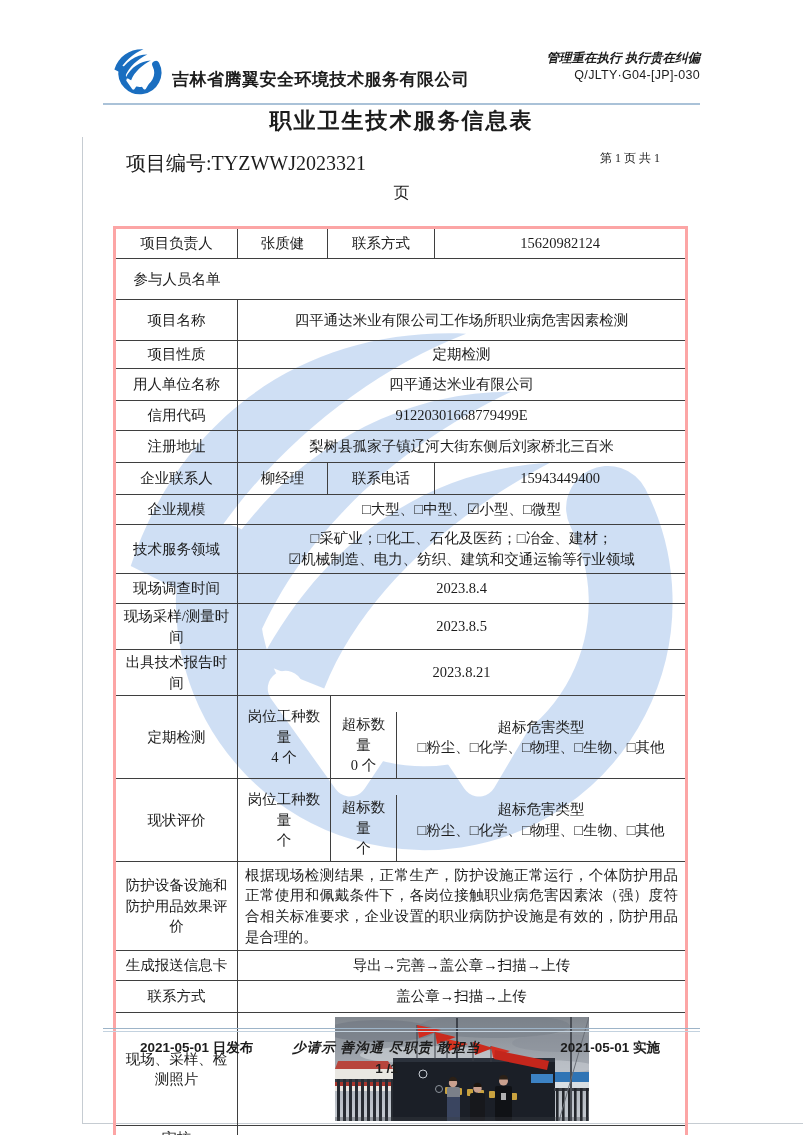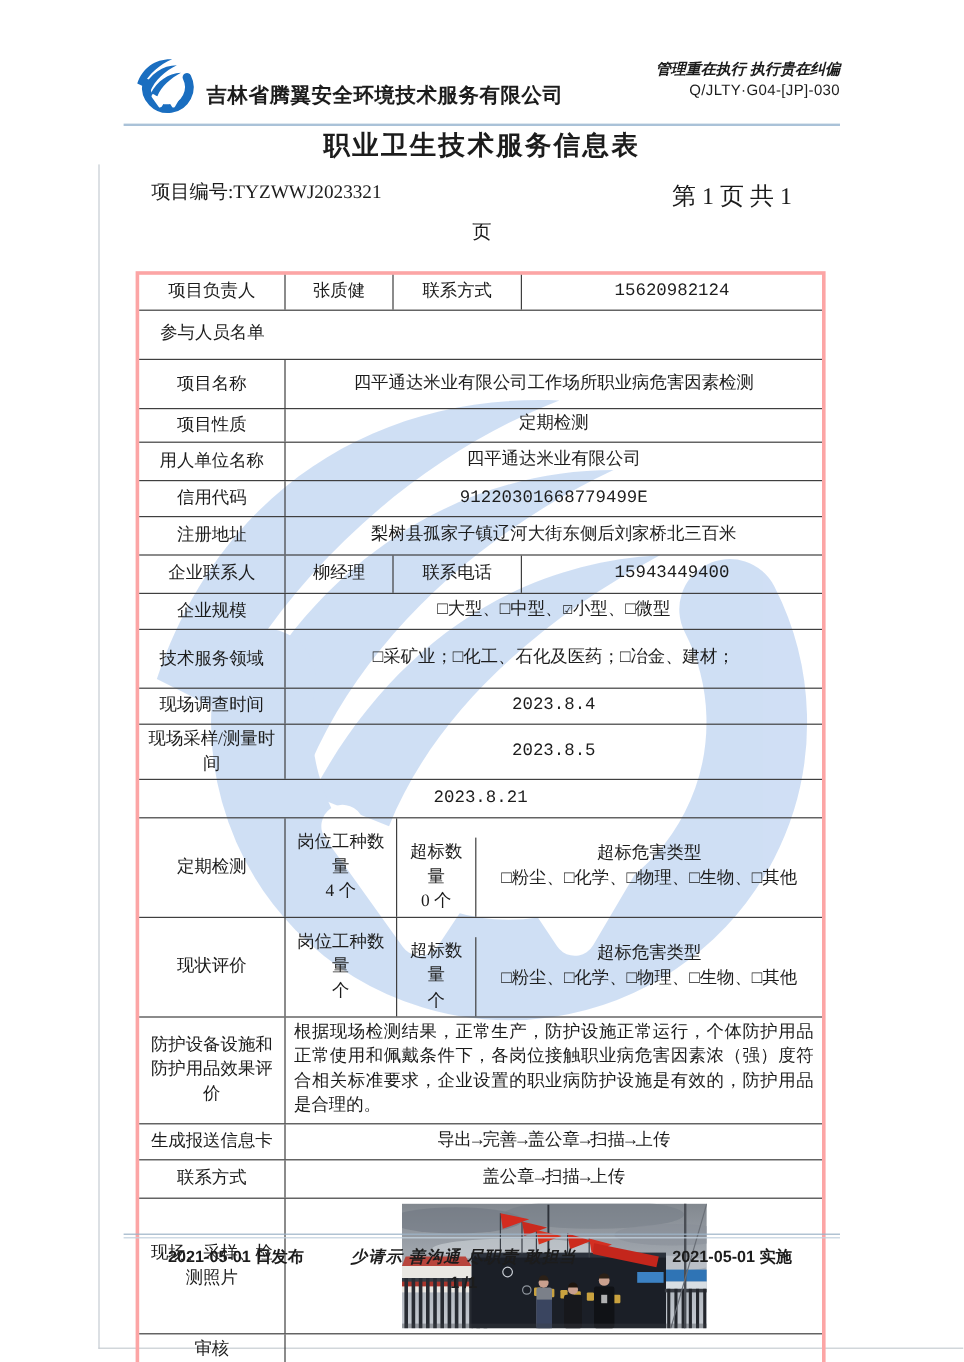--- a/index.html
+++ b/index.html
@@ -15,30 +15,30 @@
   .logo{position:absolute;left:111px;top:46px;width:56px;height:56px;}
   .company-name{position:absolute;left:172px;top:68px;font-family:"Liberation Sans","DejaVu Sans",sans-serif;
                 font-weight:bold;font-size:17px;letter-spacing:.5px;}
   .slogan{position:absolute;right:103px;top:50px;font-family:"Liberation Sans","DejaVu Sans",sans-serif;
           font-weight:bold;font-style:italic;font-size:12.5px;}
   .doc-code{position:absolute;right:103px;top:68px;font-family:"Liberation Sans","DejaVu Sans",sans-serif;
             font-weight:normal;font-size:12.5px;letter-spacing:.3px;}
   .header-rule{position:absolute;left:103px;top:103px;width:597px;height:2px;background:#aac2d8;}
   .title{position:absolute;left:0;right:0;top:106px;text-align:center;
          font-family:"Liberation Sans","DejaVu Sans",sans-serif;font-weight:bold;font-size:22px;letter-spacing:2px;}
-  .meta-no{position:absolute;left:126px;top:150px;font-size:16px;}
-  .meta-page{position:absolute;right:143px;top:150px;font-size:20px;margin-left:46px;}
+  .meta-no{position:absolute;left:126px;top:150px;font-size:20px;}
+  .meta-page{position:absolute;right:143px;top:150px;font-size:12px;margin-left:46px;}
   .meta-page2{position:absolute;left:0;right:0;top:183px;text-align:center;font-size:16px;}
   
   .tbl{position:absolute;left:113px;top:226px;width:575px;border:3px solid #fca5a5;z-index:1;box-sizing:border-box;}
   .trow{display:flex;border-bottom:1px solid #3f3f3f;align-items:stretch;}
   .trow:last-child{border-bottom:none;flex-direction:column;}
   .cell{border-right:1px solid #3f3f3f;display:flex;flex-direction:column;justify-content:center;
         align-items:center;text-align:center;font-size:14.5px;line-height:1.42;padding:2px 4px;box-sizing:border-box;}
-  .cell:last-child{border-right:none;font-family:Liberation Mono, monospace;}
+  .cell:last-child{border-right:none;}
   .c-label{width:122px;flex:none;}
   .c-rest{flex:1;min-width:0;}
   .c-v1{width:90px;flex:none;}
   .c-l2{width:107px;flex:none;}
   .c-c2{width:93px;flex:none;}
   .c-c3{width:66px;flex:none;margin-top:16px;}
   .c-c4{flex:1;min-width:0;padding:2px 10px;}
   .h29{min-height:29px}.h31{min-height:31px}.h40{min-height:40px}
   .h48{min-height:48px}.h58{min-height:58px}.h62{min-height:62px}.h78{min-height:78px}
   .h100{min-height:100px}.h27{min-height:27px}
@@ -143,34 +143,36 @@
 
     <div class="trow h29">
       <div class="cell c-label">企业规模</div>
       <div class="cell c-rest">□大型、□中型、☑小型、□微型</div>
     </div>
 
     <div class="trow h48">
       <div class="cell c-label">技术服务领域</div>
       <div class="cell c-rest">
         <span>□采矿业；□化工、石化及医药；□冶金、建材；</span>
+        <span>☑机械制造、电力、纺织、建筑和交通运输等行业领域</span>
       </div>
     </div>
 
     <div class="trow h29">
       <div class="cell c-label">现场调查时间</div>
       <div class="cell c-rest">2023.8.4</div>
     </div>
 
     <div class="trow h29">
       <div class="cell c-label">现场采样/测量时间</div>
       <div class="cell c-rest">2023.8.5</div>
     </div>
 
     <div class="trow h31">
+      <div class="cell c-label">出具技术报告时间</div>
       <div class="cell c-rest">2023.8.21</div>
     </div>
 
     <div class="trow h58">
       <div class="cell c-label">定期检测</div>
       <div class="cell c-c2">
         <span>岗位工种数量</span>
         <span>4 个</span>
       </div>
       <div class="cell c-c3">

